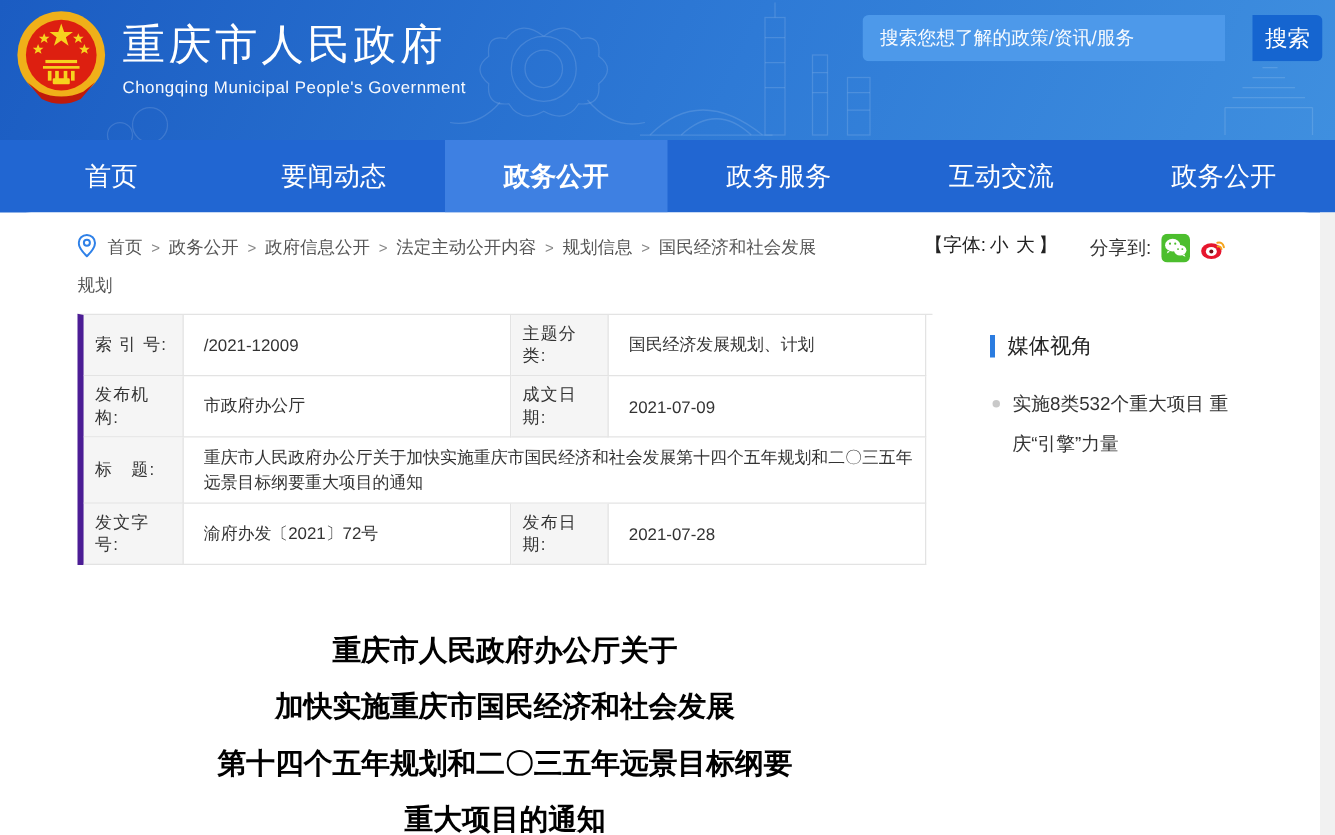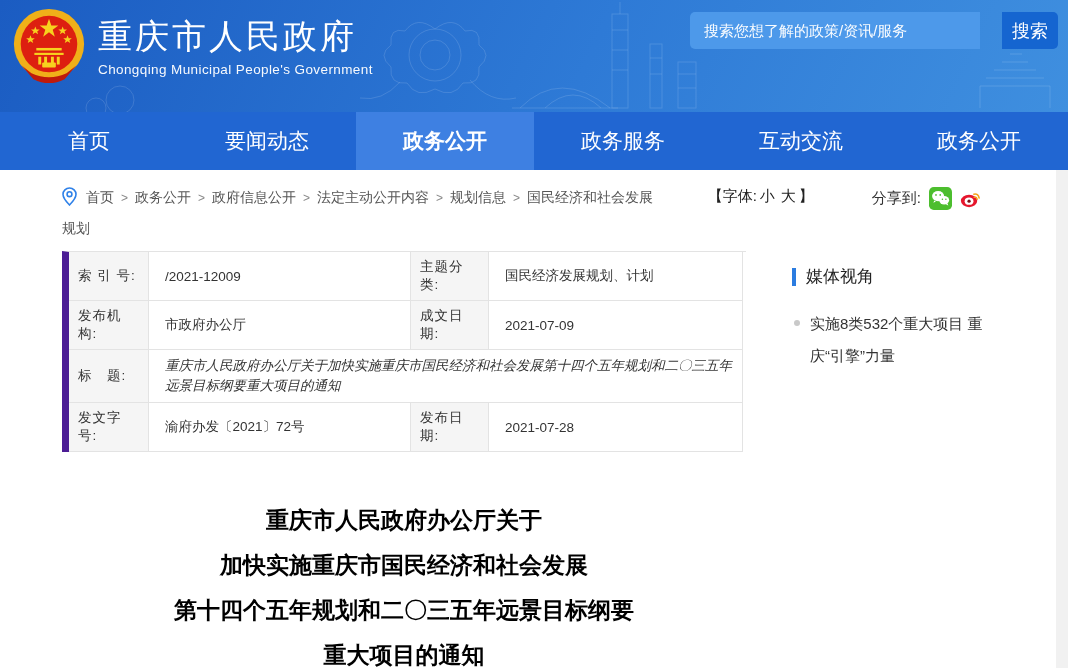--- a/index.html
+++ b/index.html
@@ -31,39 +31,39 @@
   
   .body-area { position:relative; height:498px; background:#fff;border-radius:25px; }
   .scroll-strip { position:absolute; right:0; top:0; width:12px; height:100%; background:#f1f1f1; }
   .content { padding:12px 30px 0 62px; }
 
   .breadcrumb-row { display:flex; justify-content:space-between; align-items:flex-start; }
   .breadcrumb { width:598px; font-size:14px; color:#555; line-height:30px; }
   .pin-icon { display:inline-block; vertical-align:-4px; margin-right:9px; }
   .crumb { color:#555; text-decoration:none; cursor:pointer; }
   .crumb-sep { color:#888; margin:0 7px; font-size:12px; }
-  .toolbar { display:flex; gap:58px; padding-top:5px; margin-right:56px; white-space:nowrap; }
+  .toolbar { display:flex; gap:26px; padding-top:5px; margin-right:56px; white-space:nowrap; }
   .font-widget { font-size:15px; color:#222; }
   .font-widget .fs-btn { cursor:pointer; margin:0 3px; }
   .share { display:flex; align-items:center; font-size:15px; color:#333; }
   .share-icons { display:flex; gap:7px; margin-left:8px; }
   .share-ic { width:23px; height:23px; cursor:pointer; }
 
   .columns { display:flex; margin-top:8px; }
   .main-col { width:684px; }
   .side-col { margin-left:46px; width:235px; }
 
   
   .meta-table { display:grid; grid-template-columns:80px 262px 78px 254px;
-    border-top:1px solid #e3e3e3; border-left:7px solid #4c1d95; font-size:13.5px; color:#333; }
+    border-top:1px solid #e3e3e3; border-left:5px solid #4c1d95; font-size:13.5px; color:#333; }
   .cell { border-right:1px solid #e3e3e3; border-bottom:1px solid #e3e3e3;
     display:flex; align-items:center; min-height:44px; padding:6px 8px; }
   .cell.lab { background:#f5f5f5; justify-content:flex-start; padding-left:9px; letter-spacing:1px; }
   .cell.val { padding-left:16px; }
-  .cell.span3 { grid-column:2 / 5; line-height:20px;font-style:italic; }
+  .cell.span3 { grid-column:2 / 5; line-height:20px; }
 
   
   .doc-title { margin-top:46px; text-align:center;
     font-family:"Liberation Serif","DejaVu Serif",serif; font-weight:bold;
     font-size:23px; color:#000; line-height:45px; }
 
   
   .side-header { display:flex; align-items:center; margin-top:14px; }
   .side-bar { width:4px; height:18px; background:#2b7ce0; margin-right:10px; }
   .side-title { font-size:17px; color:#222; }

